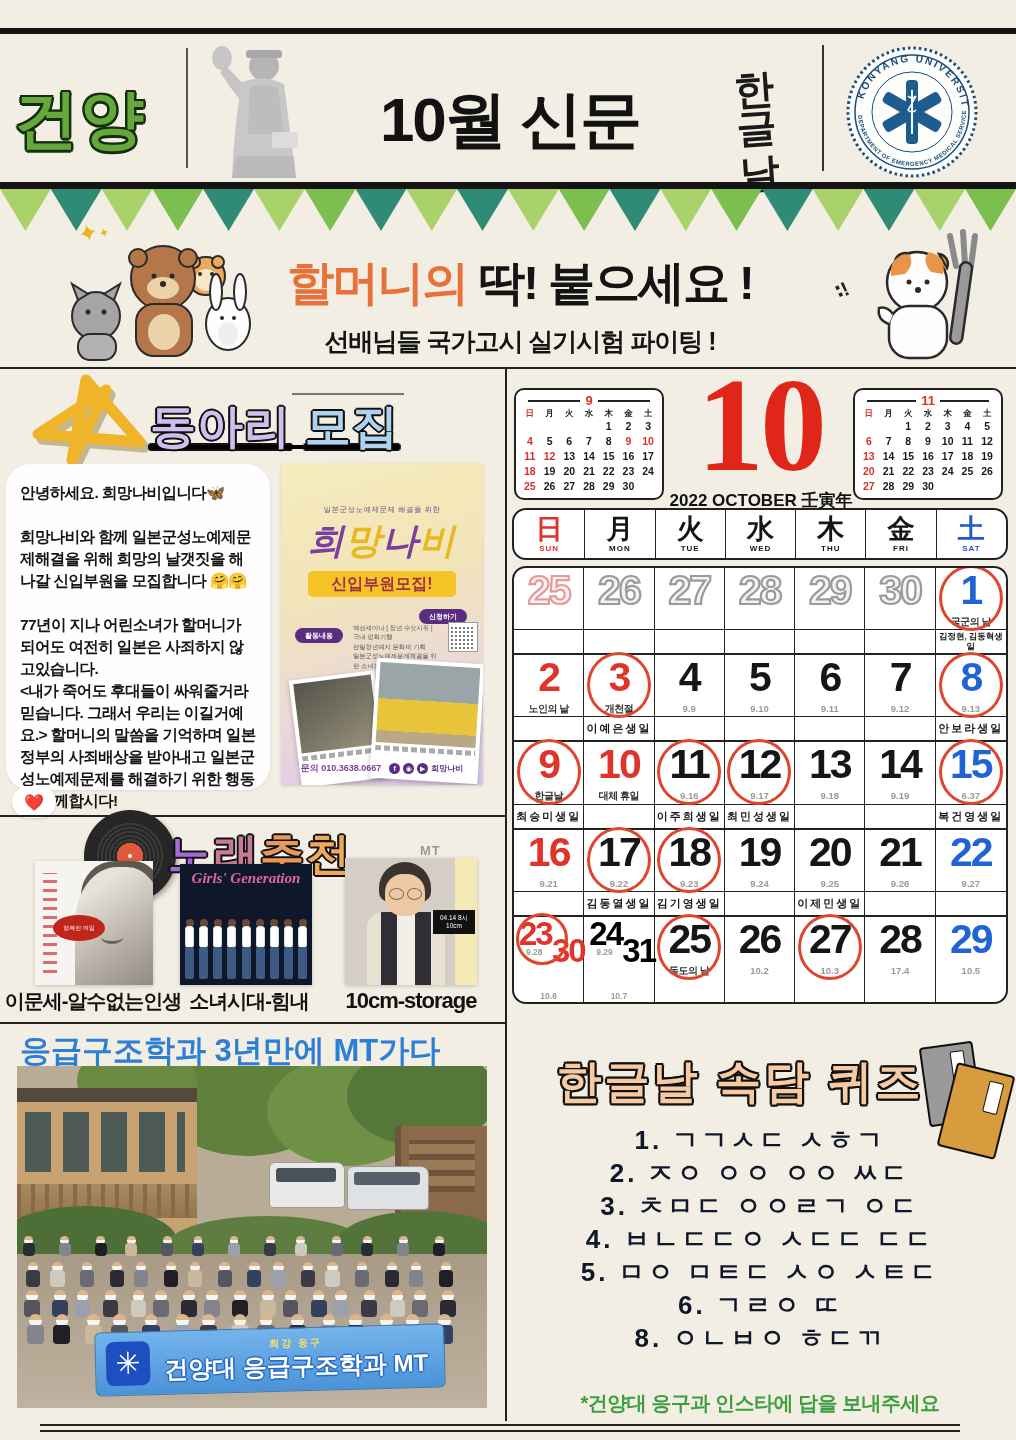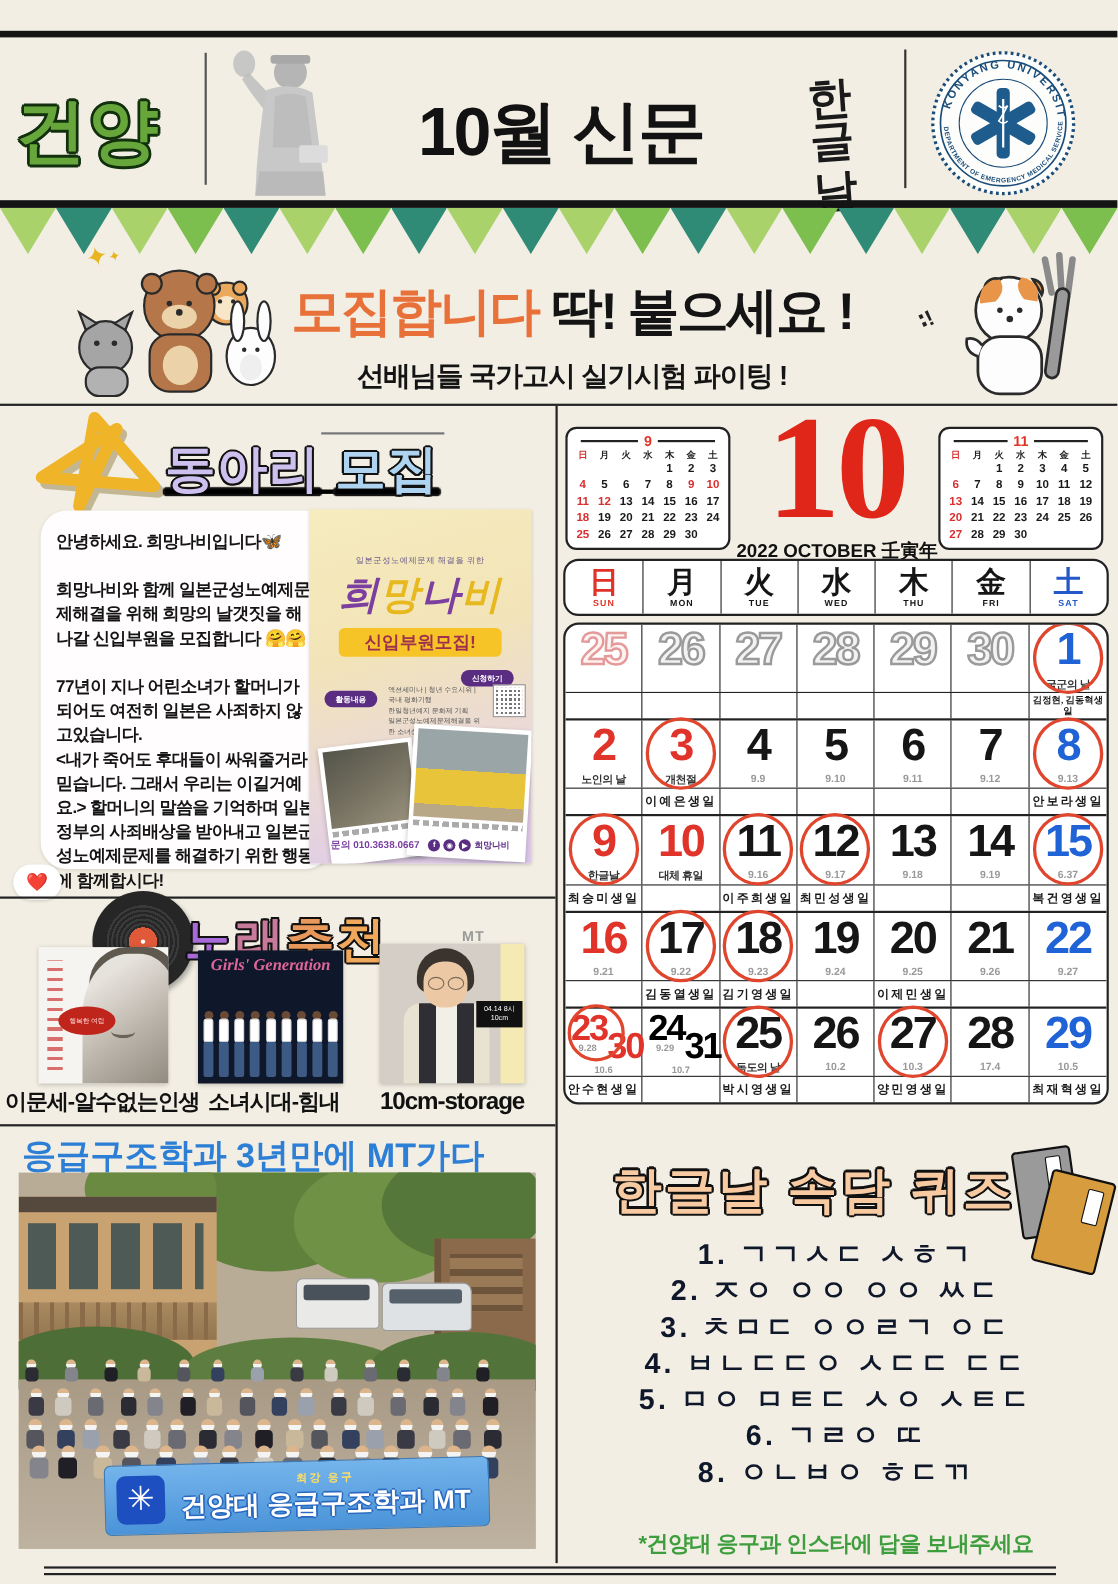--- a/index.html
+++ b/index.html
@@ -27,21 +27,21 @@
   .mark{position:absolute;font-weight:900;color:#222;}
   .line3{position:absolute;left:0;top:367px;width:1016px;height:2px;background:#222;}
   .vdiv{position:absolute;left:505px;top:369px;width:2px;height:1052px;background:#222;}
   
   .club-title{position:absolute;left:150px;top:396px;font-size:46px;font-weight:900;letter-spacing:1px;text-decoration:underline;}
   .club-title .t1{color:#cdc0ee;}
   .club-title .t2{color:#aed3f0;}
   .ot{text-shadow:2px 0 #111,-2px 0 #111,0 2px #111,0 -2px #111,1.4px 1.4px #111,-1.4px 1.4px #111,1.4px -1.4px #111,-1.4px -1.4px #111;}
   .club-line{position:absolute;left:292px;top:393px;width:112px;height:2px;background:#777;}
   .chat{position:absolute;left:6px;top:464px;width:264px;height:326px;background:#fffdfd;border-radius:24px;
-        padding:18px 14px;box-sizing:border-box;font-size:15.5px;font-weight:700;color:#141414;line-height:1.42;letter-spacing:-0.6px;box-shadow:0 1px 3px rgba(0,0,0,.08);margin-left:31px;}
+        padding:18px 14px;box-sizing:border-box;font-size:15.5px;font-weight:700;color:#141414;line-height:1.42;letter-spacing:-0.6px;box-shadow:0 1px 3px rgba(0,0,0,.08);}
   .chat p{margin:0;}
   .chat p.gap{margin-bottom:22px;}
   .heart{position:absolute;left:12px;top:786px;width:44px;height:32px;background:#fff;border-radius:16px;
          display:flex;align-items:center;justify-content:center;font-size:16px;box-shadow:0 1px 3px rgba(0,0,0,.15);}
   
   .poster{position:absolute;left:281px;top:463px;width:202px;height:322px;border-radius:3px;overflow:hidden;
     background:linear-gradient(165deg,#f6ecbe 0%,#f2e4b8 38%,#ead9d8 68%,#ddc7ec 100%);box-shadow:0 1px 3px rgba(0,0,0,.15);}
   .p-tag{position:absolute;left:0;top:42px;width:100%;text-align:center;font-size:7.5px;color:#6b5a8a;letter-spacing:0.5px;}
   .p-logo{position:absolute;left:0;top:54px;width:100%;text-align:center;font-size:36px;font-weight:900;font-style:italic;letter-spacing:1px;}
   .p-badge{position:absolute;left:27px;top:108px;width:148px;height:26px;background:#f6c426;border-radius:5px;
@@ -282,21 +282,21 @@
       <circle cx="105" cy="48" r="3"></circle>
     <circle cx="30" cy="76" r="2.5"></circle>
       <circle cx="46" cy="76" r="2.5"></circle>
     <circle cx="142" cy="38" r="2"></circle>
       <circle cx="154" cy="38" r="2"></circle>
     <circle cx="164" cy="82" r="2"></circle>
       <circle cx="176" cy="82" r="2"></circle>
   </g>
 </svg>
 
-<div class="cheer-line"><span class="hl">모집합니다</span><span> 딱! 붙으세요 !</span></div>
+<div class="cheer-line"><span class="hl">할머니의</span><span> 딱! 붙으세요 !</span></div>
 <div class="cheer-sub">선배님들 국가고시 실기시험 파이팅 !</div>
 
 <svg class="abs" style="left:855px;top:224px;" width="150" height="140" viewBox="0 0 150 140">
   <g stroke="#2a2a2a" stroke-width="2.5">
     <path d="M95 12 l6 30 M108 8 l2 32 M120 12 l-4 30" stroke-linecap="round" fill="none" stroke="#8a8a8a" stroke-width="6"></path>
     <rect x="100" y="38" width="12" height="82" rx="6" fill="#9a9a9a" transform="rotate(8 106 80)"></rect>
     <circle cx="62" cy="58" r="30" fill="#fdfdfd"></circle>
     <path d="M40 38 a10 10 0 0 1 14 -8 Z" fill="#e8954a"></path>
       <path d="M84 30 a10 10 0 0 1 8 14 Z" fill="#e8954a"></path>
     <path d="M36 52 q-2 -20 18 -22 q6 10 -4 20 Z" fill="#e8954a" stroke="none"></path>
@@ -1047,29 +1047,20 @@
         </div>
         <div class="dc">
           <div class="num">28</div>
           <div class="lun">17.4</div>
         </div>
         <div class="dc blue">
           <div class="num">29</div>
           <div class="lun">10.5</div>
         </div>
       </div>
-      <div class="nr">
-        <div class="nc">안수현생일</div>
-        <div class="nc"></div>
-        <div class="nc">박시영생일</div>
-        <div class="nc"></div>
-        <div class="nc">양민영생일</div>
-        <div class="nc"></div>
-        <div class="nc">최재혁생일</div>
-      </div>
     </div>
   </div>
 
 <div class="quiz-title">한글날 속담 퀴즈</div>
 <div class="books">
   <div class="book" style="left:6px;top:2px;width:50px;height:76px;background:#9a9a9a;transform:rotate(-8deg);">
     <div class="sp" style="left:28px;top:6px;width:12px;height:26px;"></div>
     </div>
   <div class="book" style="left:28px;top:26px;width:56px;height:82px;background:#d79c3e;transform:rotate(14deg);">
     <div class="sp" style="left:34px;top:8px;width:13px;height:30px;"></div>

